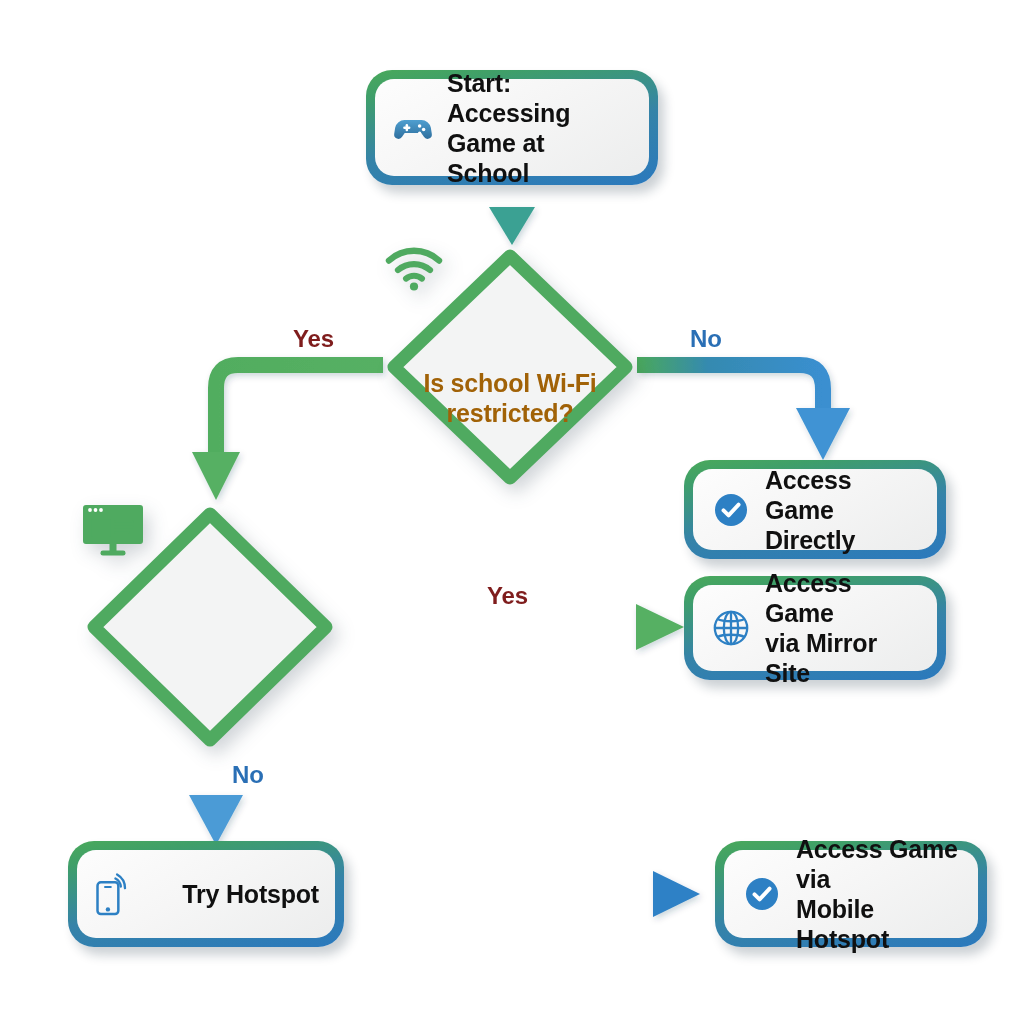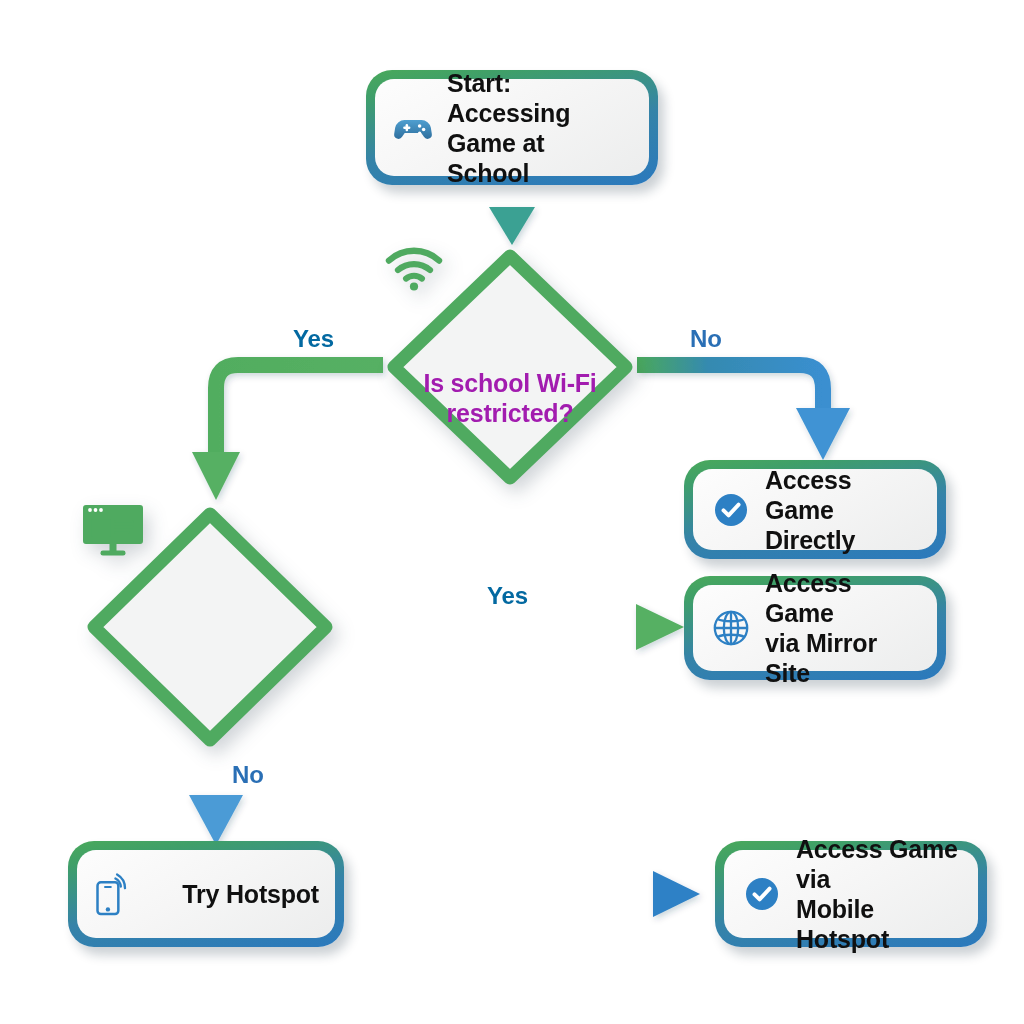--- a/index.html
+++ b/index.html
@@ -95,35 +95,35 @@
     height: 56px;
     display: flex;
     align-items: flex-end;
     justify-content: center;
     margin-bottom: 4px;
   }
   .diamond-label {
     font-size: 25px;
     line-height: 1.22;
     font-weight: 700;
-    color: #a21caf;
+    color: #a16207;
     text-align: center;
     white-space: pre-line;
     letter-spacing: -0.2px;
   }
 
   
   .edge-label {
     position: absolute;
     font-size: 24px;
     font-weight: 700;
     letter-spacing: -0.1px;
     white-space: nowrap;
   }
-  .lbl-yes { color: #0369a1; }
+  .lbl-yes { color: #7f1d1d; }
   .lbl-no  { color: #2a6fb5; text-align: right; }
 </style>
 </head>
 <body>
 
 <div id="canvas">
 
   <svg id="edges" viewBox="0 0 1024 1024">
     <defs>
       <linearGradient id="gradDown" x1="0" y1="0" x2="0" y2="1">

